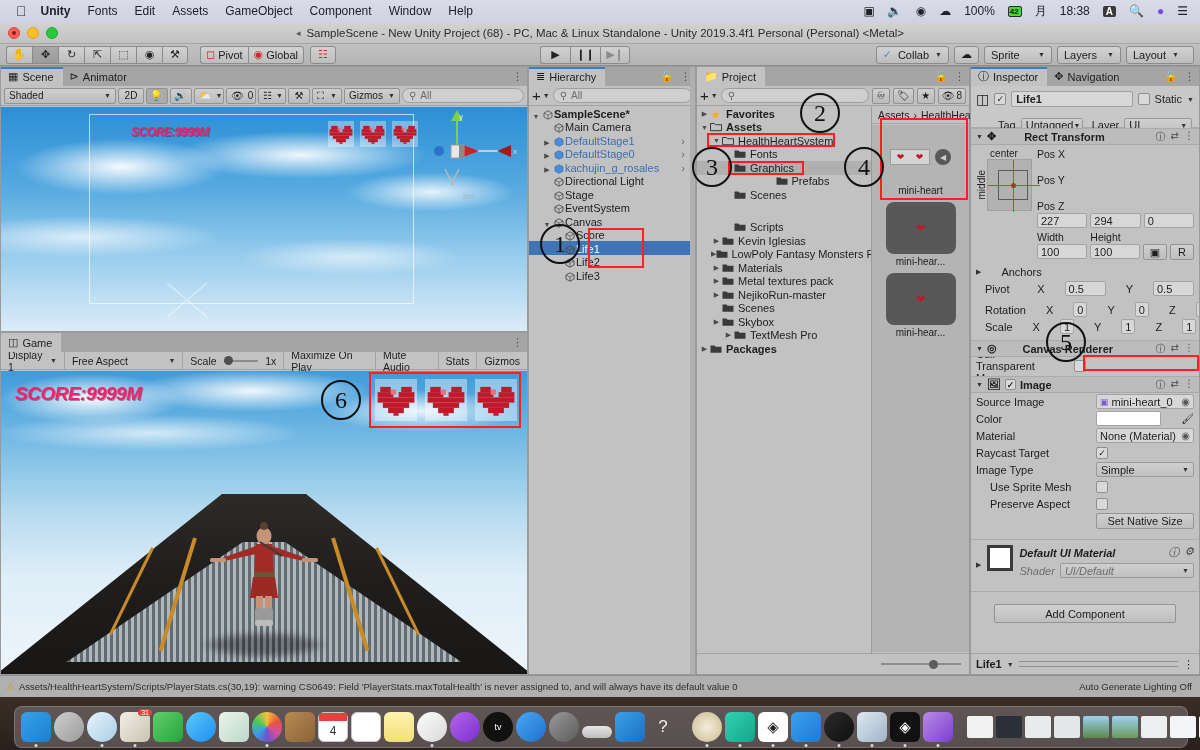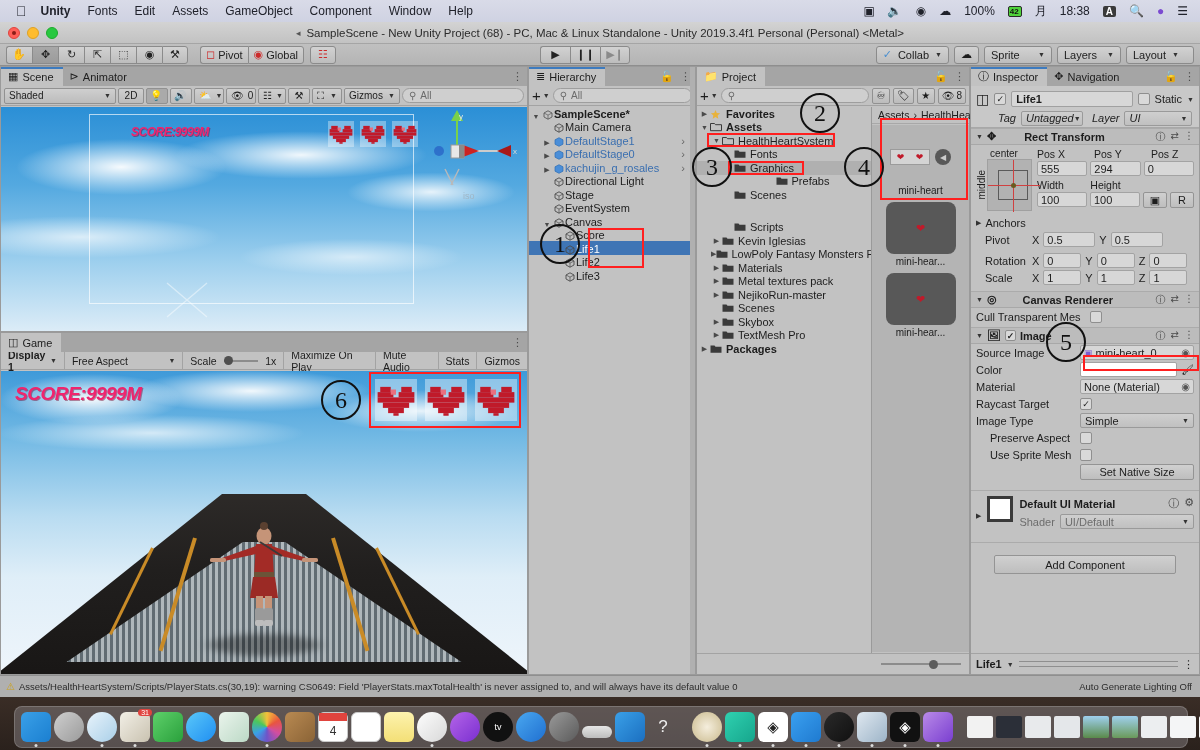--- a/index.html
+++ b/index.html
@@ -179,21 +179,21 @@
   .insp-body{position:absolute;left:0;right:0;top:19px;bottom:22px;overflow:hidden;background:#c2c2c2;}
   .insp-head{height:42px;background:#c8c8c8;border-bottom:1px solid #a8a8a8;padding:4px 5px;}
   .ih-row{display:flex;align-items:center;gap:5px;height:18px;}
   .namefield{flex:1;height:16px;background:#d7d7d7;border:1px solid #a0a0a0;border-radius:2px;
              display:flex;align-items:center;padding:0 4px;font-weight:bold;font-size:11px;}
   .chk{width:12px;height:12px;background:#d9d9d9;border:1px solid #8f8f8f;border-radius:2px;
        display:flex;align-items:center;justify-content:center;font-size:9px;color:#222;}
   .comp-head{height:17px;background:#bcbcbc;border-top:1px solid #ababab;border-bottom:1px solid #a8a8a8;
              display:flex;align-items:center;gap:4px;padding:0 5px;font-weight:bold;font-size:11px;position:relative;}
   .comp-head .hr-icons{position:absolute;right:5px;display:flex;gap:5px;color:#4a4a4a;font-weight:normal;font-size:10px;}
-  .prow2{display:flex;align-items:center;height:17px;padding:0 5px;gap:4px;font-size:11px;}
+  .prow2{display:flex;align-items:center;height:17px;padding:0 5px;gap:20px;font-size:11px;}
   .fld{height:15px;background:#d7d7d7;border:1px solid #a3a3a3;border-radius:2px;display:flex;align-items:center;padding:0 3px;font-size:11px;}
   .dd{height:15px;background:linear-gradient(#cfcfcf,#c0c0c0);border:1px solid #9a9a9a;border-radius:2px;
       display:flex;align-items:center;justify-content:space-between;padding:0 4px;font-size:11px;}
   .btn{height:16px;background:linear-gradient(#d0d0d0,#bebebe);border:1px solid #949494;border-radius:2px;
        display:flex;align-items:center;justify-content:center;font-size:11px;}
   .anchorbox{width:52px;height:52px;background:#b2b2b2;border:1px solid #a0a0a0;position:relative;}
   .insp-foot{position:absolute;left:0;right:0;bottom:0;height:21px;background:#c2c2c2;border-top:1px solid #a3a3a3;
              display:flex;align-items:center;gap:5px;padding:0 5px;}
 
   
@@ -437,21 +437,21 @@
     <div class="tabrow">
       <div class="tab sel">
         <span>◫</span>
         <span>Game</span>
       </div>
       <div class="tright">
         <span>⋮</span>
       </div>
     </div>
     <div class="gameSub">
-      <div class="gitem" style="width:68px;justify-content:flex-end;font-weight:bold;">
+      <div class="gitem" style="width:68px;justify-content:flex-end;">
         <span>Display 1</span>
         <span class="caret">▼</span>
       </div>
       <div class="gsep"></div>
       <div class="gitem" style="width:128px;justify-content:space-between;">
         <span>Free Aspect</span>
         <span class="caret">▼</span>
       </div>
       <div class="gsep"></div>
       <div class="gitem" style="width:100px;">
@@ -831,21 +831,21 @@
             </svg></span>
           <span>Scenes</span>
         </div>
         <div class="prow" style="padding-left: 14px;">
           <span class="arrow">▶</span>
           <span class="folder"><svg width="12" height="10" viewBox="0 0 12 10">
               <path d="M.5 1.5h4l1 1.2h6v6H.5Z" fill="#3a3a3a"></path>
             </svg></span>
           <span>Skybox</span>
         </div>
-        <div class="prow" style="padding-left: 14px;">
+        <div class="prow" style="padding-left: 26px;">
           <span class="arrow">▶</span>
           <span class="folder"><svg width="12" height="10" viewBox="0 0 12 10">
               <path d="M.5 1.5h4l1 1.2h6v6H.5Z" fill="#3a3a3a"></path>
             </svg></span>
           <span>TextMesh Pro</span>
         </div>
         <div class="prow" style="padding-left: 2px;">
           <span class="arrow">▶</span>
           <span class="folder"><svg width="12" height="10" viewBox="0 0 12 10">
               <path d="M.5 1.5h4l1 1.2h6v6H.5Z" fill="#3a3a3a"></path>
@@ -915,21 +915,21 @@
         <div class="ih-row">
           <span style="font-size:14px;">◫</span>
           <span class="chk">✓</span>
           <span class="namefield">
               <span>Life1</span>
             </span>
           <span class="chk"></span>
           <span>Static</span>
           <span class="caret">▼</span>
         </div>
-        <div class="ih-row" style="margin-top:1px;padding-left:22px;font-style:italic;">
+        <div class="ih-row" style="margin-top:8px;padding-left:22px;">
           <span>Tag</span>
           <span class="dd" style="width:62px;">
             <span>Untagged</span>
               <span class="caret">▼</span>
           </span>
           <span style="margin-left:4px;">Layer</span>
           <span class="dd" style="width:68px;">
             <span>UI</span>
               <span class="caret">▼</span>
           </span>
@@ -953,28 +953,28 @@
             <span style="writing-mode:vertical-rl;transform:rotate(180deg);font-size:10px;">middle</span>
             <div class="anchorbox">
               <div style="position:absolute;left:10px;top:10px;width:30px;height:30px;border:1px solid #5a5a5a;"></div>
               <div style="position:absolute;left:0;top:25px;width:52px;height:1px;background:#d04040;"></div>
               <div style="position:absolute;left:25px;top:0;width:1px;height:52px;background:#d04040;"></div>
               <div style="position:absolute;left:23px;top:23px;width:5px;height:5px;border-radius:50%;background:#6a5a20;"></div>
             </div>
           </div>
         </div>
         <div style="flex:1;">
-          <div style="display:flex;gap:14px;">
+          <div style="display:flex;gap:14px;flex-direction:column;">
             <span style="flex:1;font-size:10.5px;">Pos X</span>
             <span style="flex:1;font-size:10.5px;">Pos Y</span>
             <span style="flex:1;font-size:10.5px;">Pos Z</span>
           </div>
           <div style="display:flex;gap:3px;margin-top:1px;">
             <span class="fld" style="flex:1;">
-                <span>555</span>
+                <span>227</span>
               </span>
             <span class="fld" style="flex:1;align-items:center;">
                 <span>294</span>
               </span>
             <span class="fld" style="flex:1;">
                 <span>0</span>
               </span>
           </div>
           <div style="display:flex;gap:3px;margin-top:3px;">
             <span style="flex:1;font-size:10.5px;">Width</span>
@@ -1095,38 +1095,38 @@
         <span class="chk">✓</span>
       </div>
       <div class="prow2">
         <span style="width:100px;">Image Type</span>
         <span class="dd" style="flex:1;">
           <span>Simple</span>
           <span class="caret">▼</span>
         </span>
       </div>
       <div class="prow2">
+        <span style="width:100px;padding-left:14px;">Use Sprite Mesh</span>
+        <span class="chk"></span>
+      </div>
+      <div class="prow2">
         <span style="width:100px;padding-left:14px;">Preserve Aspect</span>
-        <span class="chk"></span>
-      </div>
-      <div class="prow2">
-        <span style="width:100px;padding-left:14px;">Use Sprite Mesh</span>
         <span class="chk"></span>
       </div>
       <div class="prow2">
         <span style="width:100px;"></span>
         <span class="btn" style="flex:1;">
             <span>Set Native Size</span>
           </span>
       </div>
 
       <div style="margin-top:10px;border-top:1px solid #ababab;padding:5px;display:flex;gap:6px;align-items:flex-start;">
         <span class="caret" style="margin-top:16px;">▶</span>
         <div style="width:26px;height:26px;background:#fff;border:3px solid #3a3a3a;"></div>
-        <div style="flex:1;">
+        <div style="flex:1;font-style:italic;">
           <div style="display:flex;align-items:center;justify-content:space-between;font-weight:bold;font-size:11px;">
             <span>Default UI Material</span>
             <span style="font-weight:normal;color:#4a4a4a;display:flex;gap:5px;">
               <span>ⓘ</span>
               <span>⚙</span>
             </span>
           </div>
           <div style="display:flex;align-items:center;gap:5px;margin-top:3px;">
             <span style="color:#6d6d6d;">Shader</span>
             <span class="dd" style="flex:1;color:#6d6d6d;">

